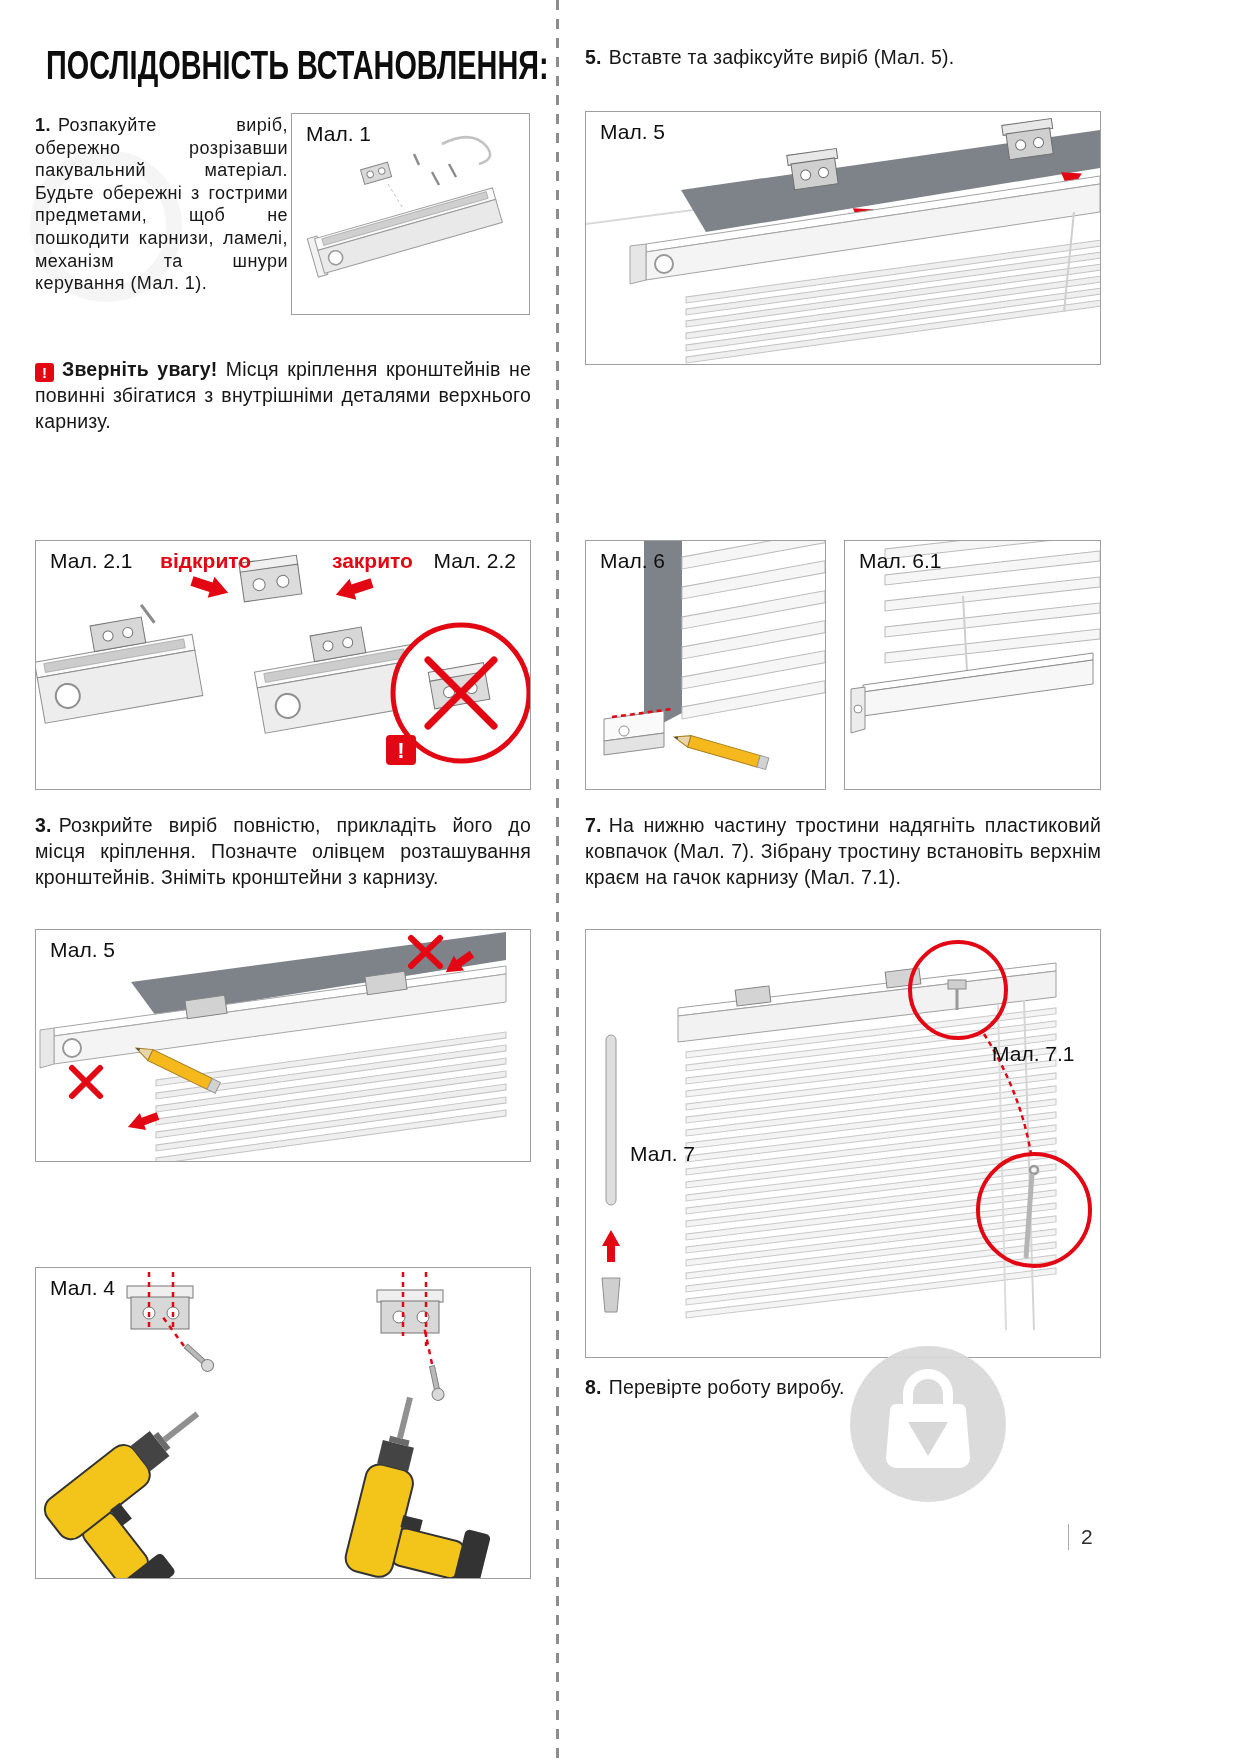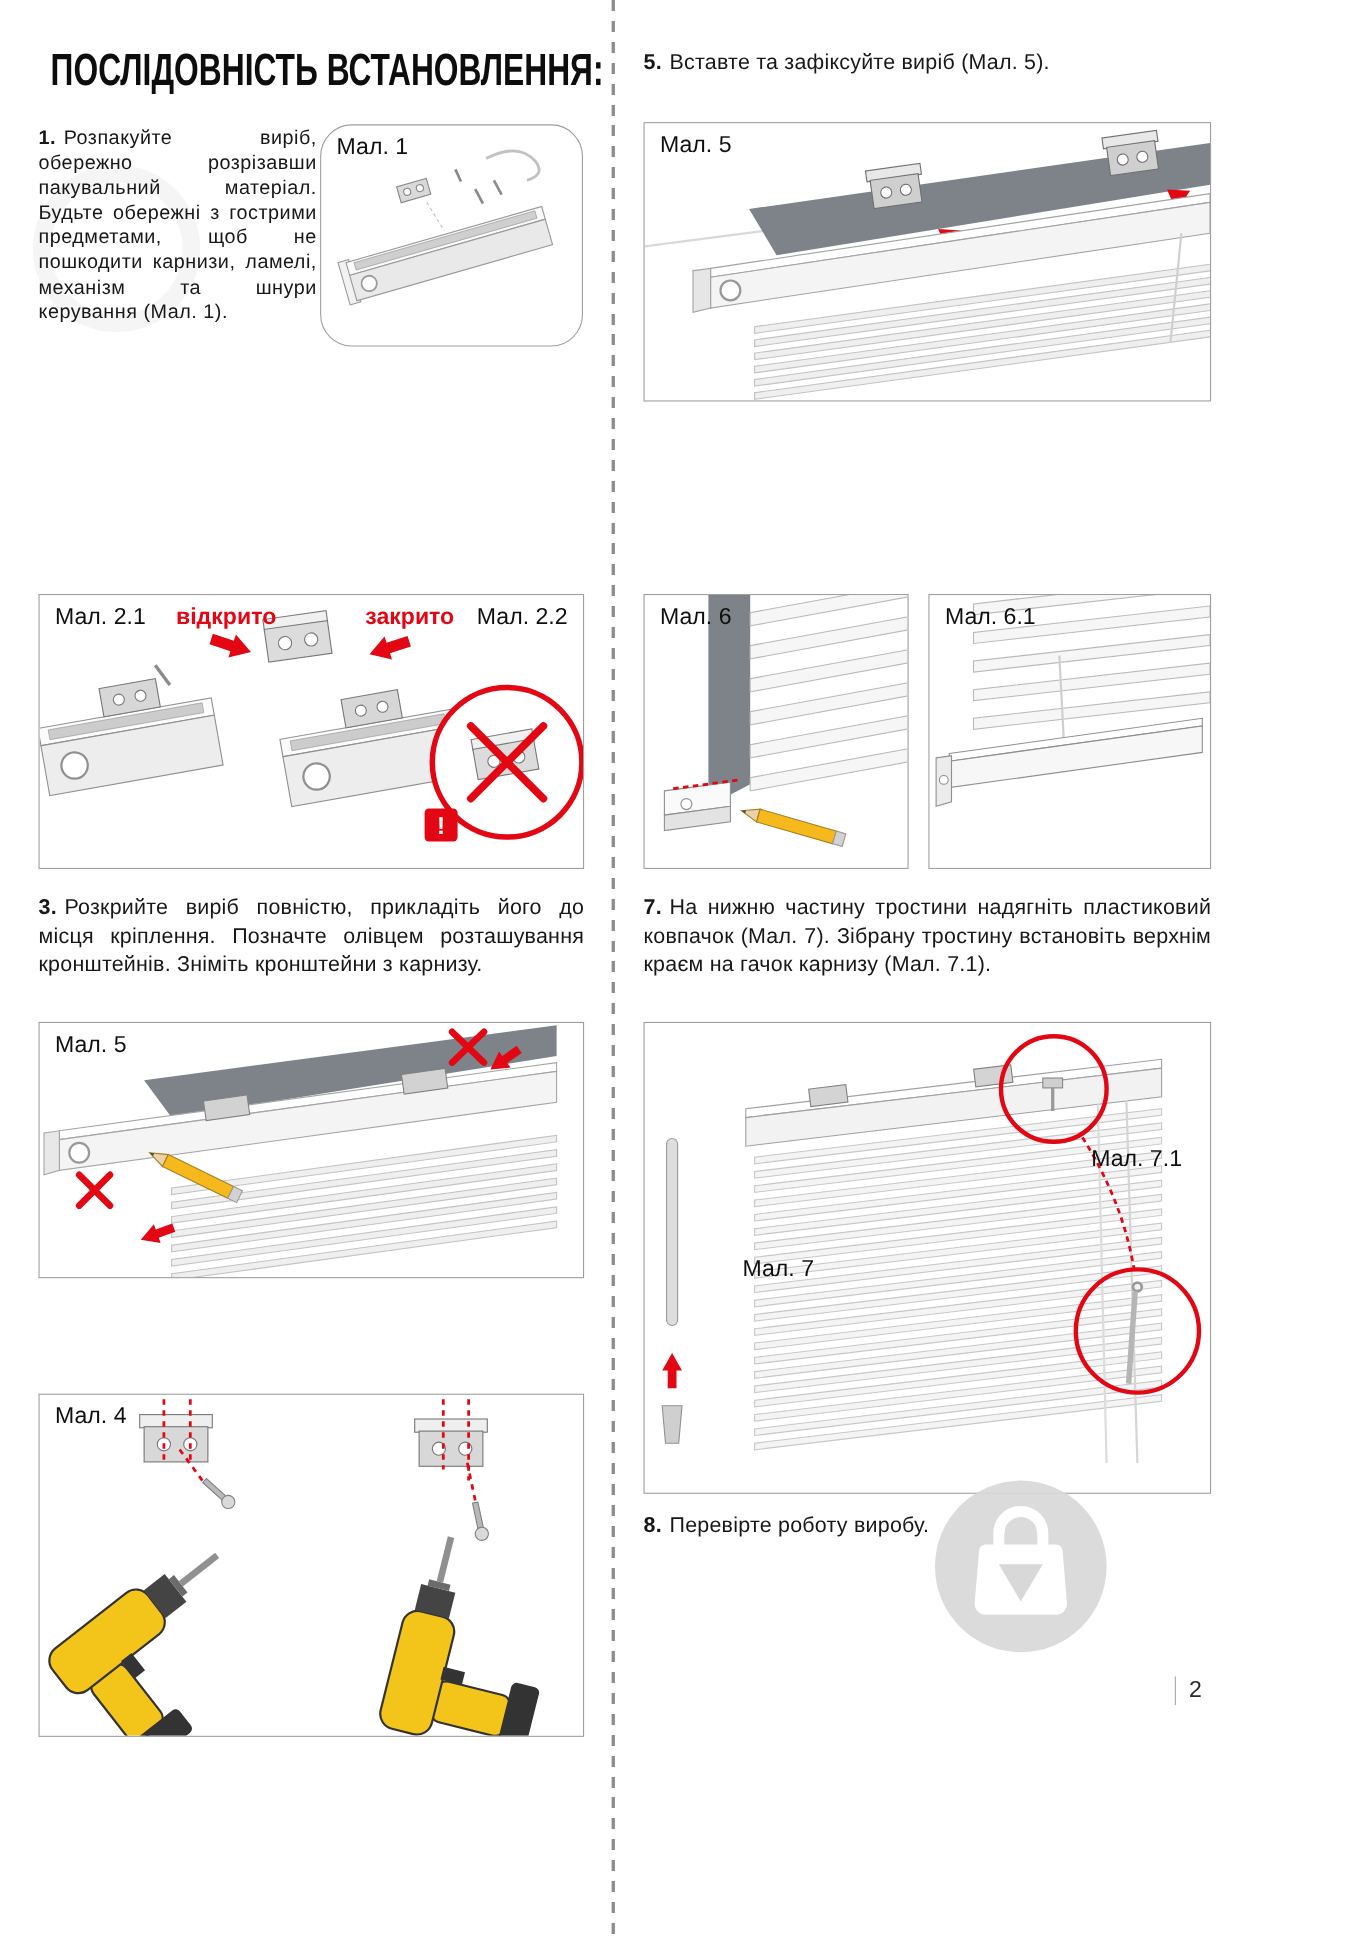--- a/index.html
+++ b/index.html
@@ -42,24 +42,24 @@
     position:absolute; border:1px solid #9f9f9f; background:#ffffff; overflow:hidden;
   }
   .figlabel {
     position:absolute; left:14px; top:8px; font-size:21px; color:#0f0f0f; z-index:3;
     background:transparent; white-space:nowrap;
   }
   .figlabel.right { left:auto; right:14px; }
   .figlabel.red { color:#e30613; font-weight:bold; }
   .fl-open  { left:108px;margin-left:16px; }
   .fl-closed{ left:296px; }
-  .fig7-l1 { left:44px;  top:212px;margin-left:45px; }
+  .fig7-l1 { left:44px;  top:212px; }
   .fig7-l2 { left:406px; top:112px;text-align:center; }
 
-  .fig1  { left:291px; top:113px; width:239px; height:202px;border-radius:29px; }
+  .fig1  { left:291px; top:113px; width:239px; height:202px; }
   .fig2  { left:35px;  top:540px; width:496px; height:250px; }
   .fig3  { left:35px;  top:929px; width:496px; height:233px; }
   .fig4  { left:35px;  top:1267px; width:496px; height:312px; }
   .fig5  { left:585px; top:111px; width:516px; height:254px; }
   .fig6  { left:585px; top:540px; width:241px; height:250px; }
   .fig61 { left:844px; top:540px; width:257px; height:250px; }
   .fig7  { left:585px; top:929px; width:516px; height:429px; }
 
   .t-step1 { left:35px;  top:114px;  width:253px; }
   .t-step2 { left:35px;  top:356px;  width:496px; }
@@ -110,20 +110,21 @@
         <line x1="140" y1="58" x2="147" y2="71"></line>
         <line x1="157" y1="50" x2="164" y2="63"></line>
         <line x1="122" y1="40" x2="127" y2="51"></line>
       </g>
       <path d="M150 30 q 30 -15 45 3 q 9 12 -8 17" fill="none" stroke="#c2c2c2" stroke-width="2.6"></path>
       <path d="M96 70 L112 96" stroke="#bdbdbd" stroke-dasharray="3 3" fill="none"></path>
     </svg>
   </div>
 
   <div class="step t-step2">
+    <div class="note"><span class="note-icon">!</span><span class="note-title">Зверніть увагу!</span> <span>Місця кріплення кронштейнів не повинні збігатися з внутрішніми деталями верхнього карнизу.</span></div>
   </div>
 
   <div class="figbox fig2">
     <div class="figlabel">Мал. 2.1</div>
     <div class="figlabel red fl-open">відкрито</div>
     <div class="figlabel red fl-closed">закрито</div>
     <div class="figlabel right">Мал. 2.2</div>
     <svg width="494" height="248" viewBox="0 0 494 248">
 
       <g transform="rotate(-10 100 150)">

